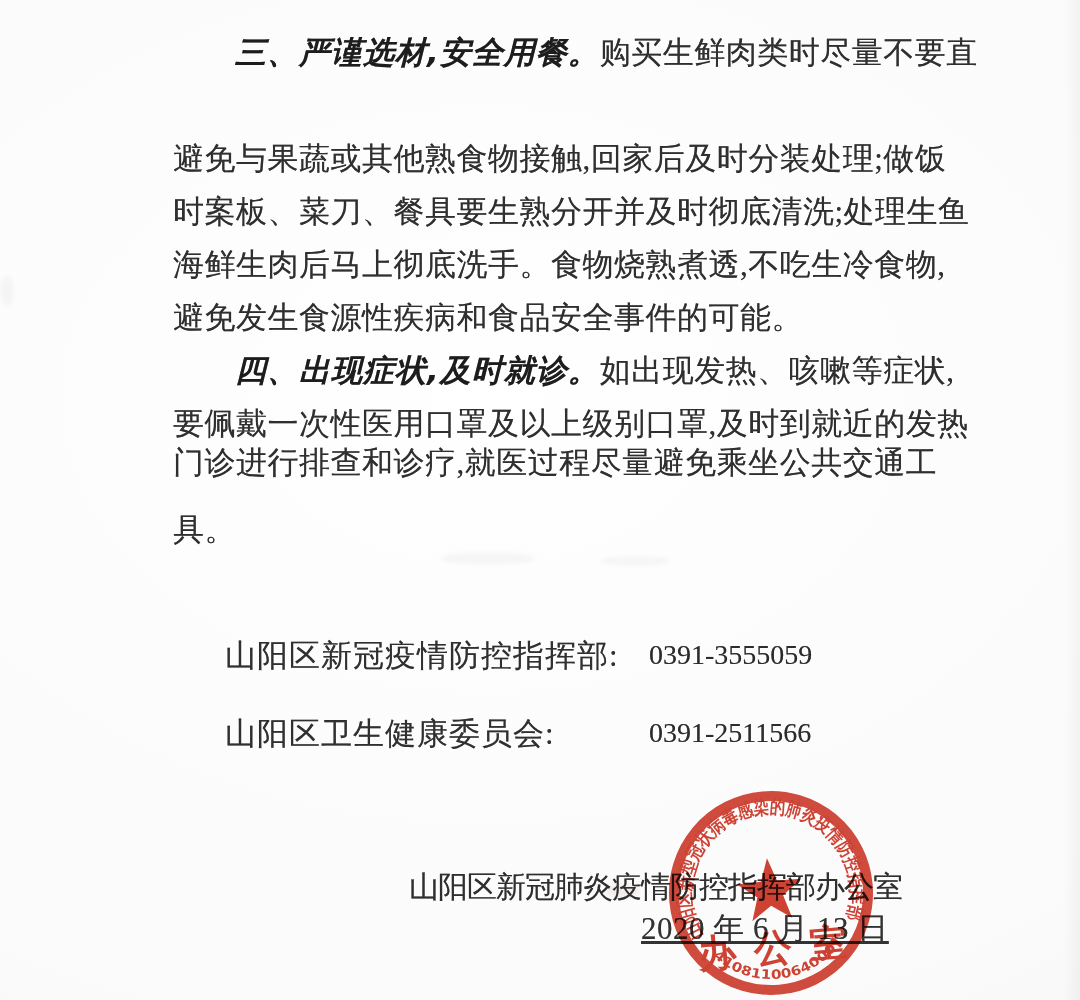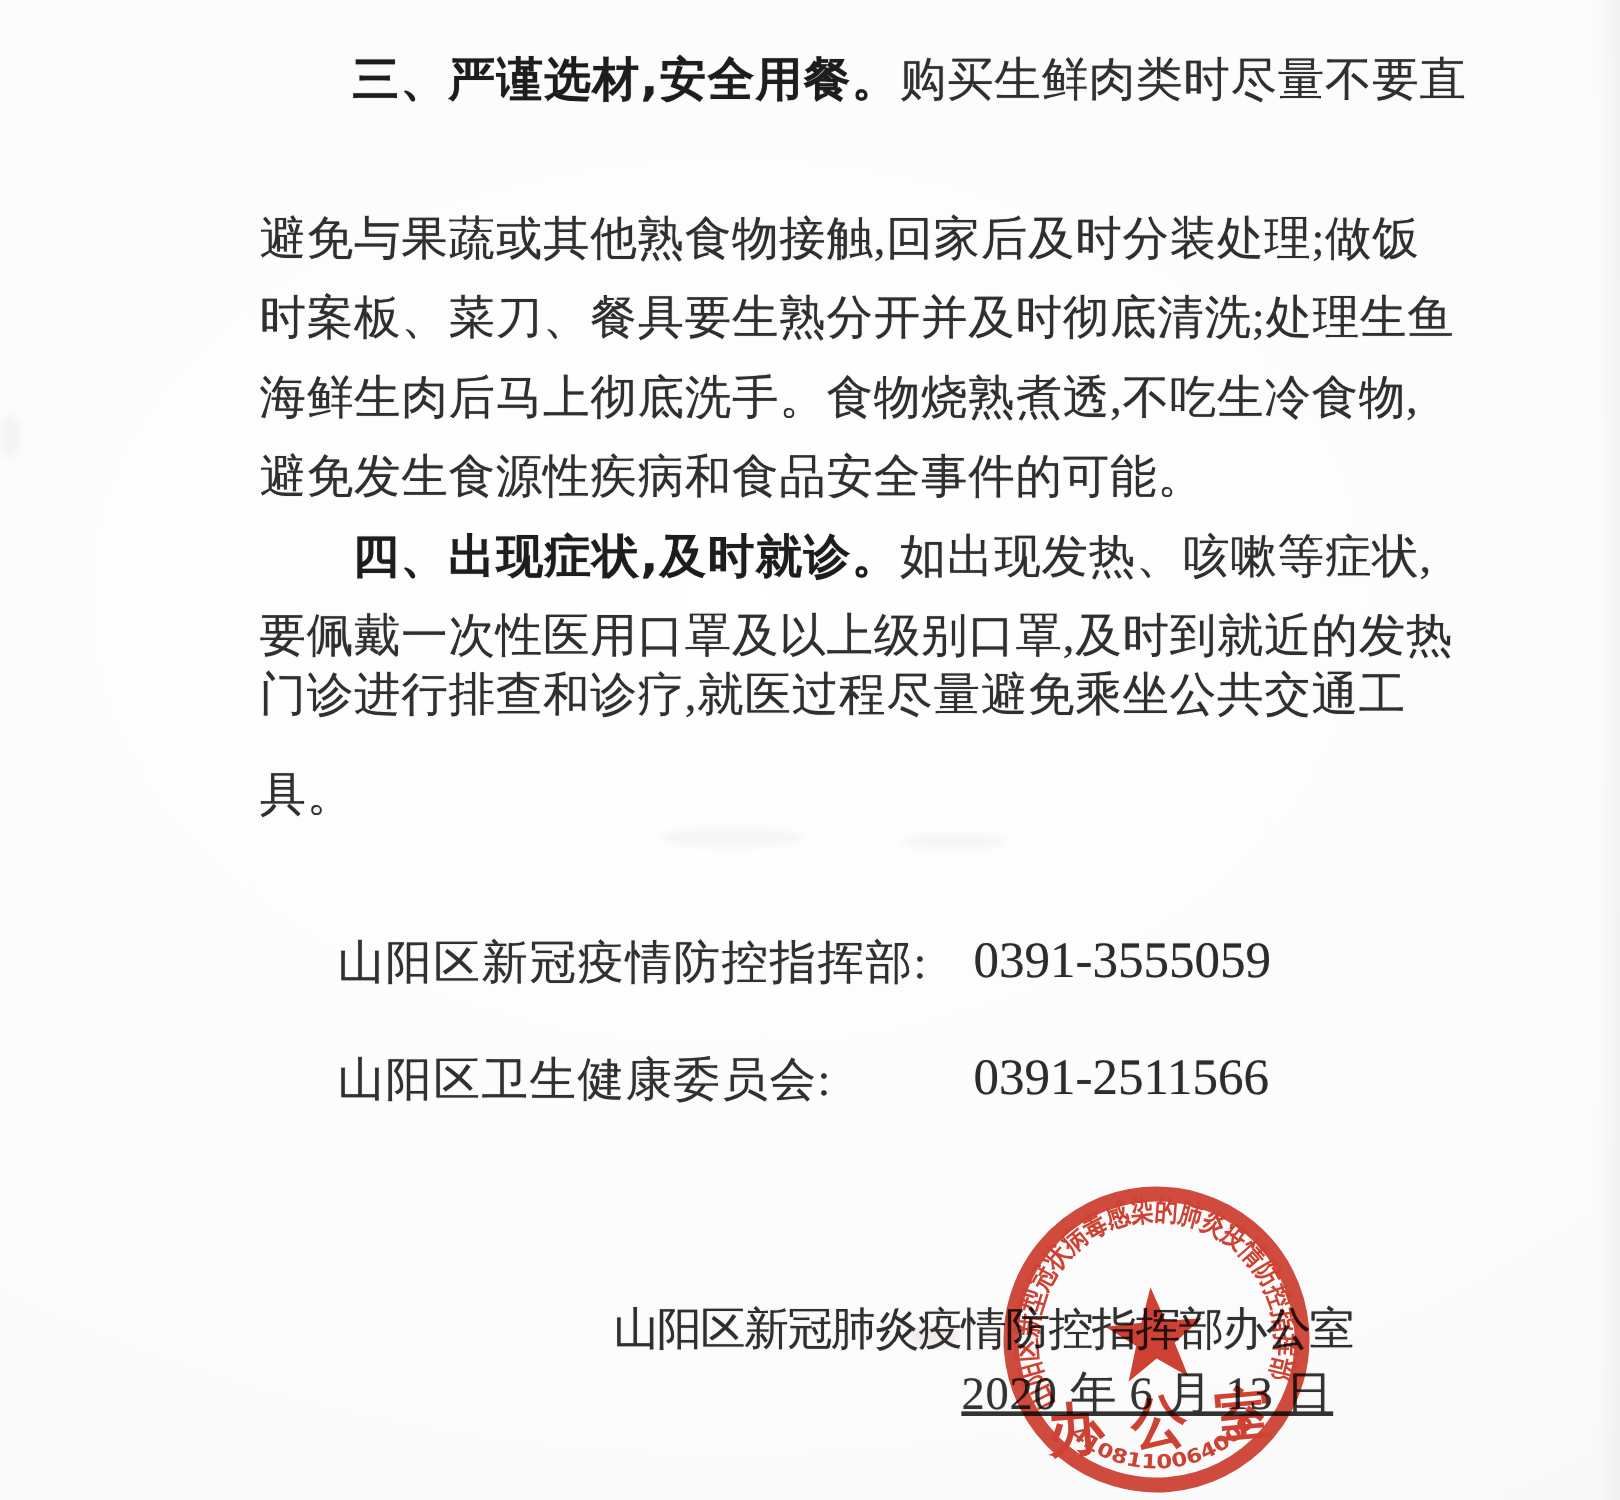--- a/index.html
+++ b/index.html
@@ -13,32 +13,32 @@
   }
   
   .bline {
     position:absolute; left:173px; width:775px; height:53px;
     font-size:31px; line-height:53px; letter-spacing:0.5px;
     white-space:nowrap; color:#2f2f2f;
     text-shadow:0 0 0.6px rgba(40,40,40,0.55);
   }
   .bline .lead {
     font-family:"DejaVu Sans","Liberation Sans",sans-serif;
-    font-weight:700; color:#1d1d1d; letter-spacing:1px;
+    font-weight:700; color:#1d1d1d; letter-spacing:1px;font-style:italic;
   }
   .indent { padding-left:62px; }
   
-  .contact-row { position:absolute; left:225px; width:660px; height:46px; }
+  .contact-row { position:absolute; left:225px; width:660px; height:46px;margin-top:14px; }
   .contact-label {
     position:absolute; left:0; top:0; font-size:31px; line-height:44px;
     letter-spacing:1px; color:#303030; text-shadow:0 0 0.6px rgba(40,40,40,0.5);
     white-space:nowrap;
   }
   .contact-phone {
-    position:absolute; left:424px; top:-1px; font-size:34px; line-height:44px;
+    position:absolute; left:424px; top:-1px; font-size:28px; line-height:44px;
     letter-spacing:0px; color:#2c2c2c; text-shadow:0 0 0.6px rgba(40,40,40,0.5);
     white-space:nowrap;
   }
   .signature {
     position:absolute; left:409px; top:845px; font-size:30px; line-height:44px;
     letter-spacing:-1px; color:#2f2f2f; white-space:nowrap;
     text-shadow:0 0 0.6px rgba(40,40,40,0.5);
     margin-top:20px;
   }
   .date-line {

